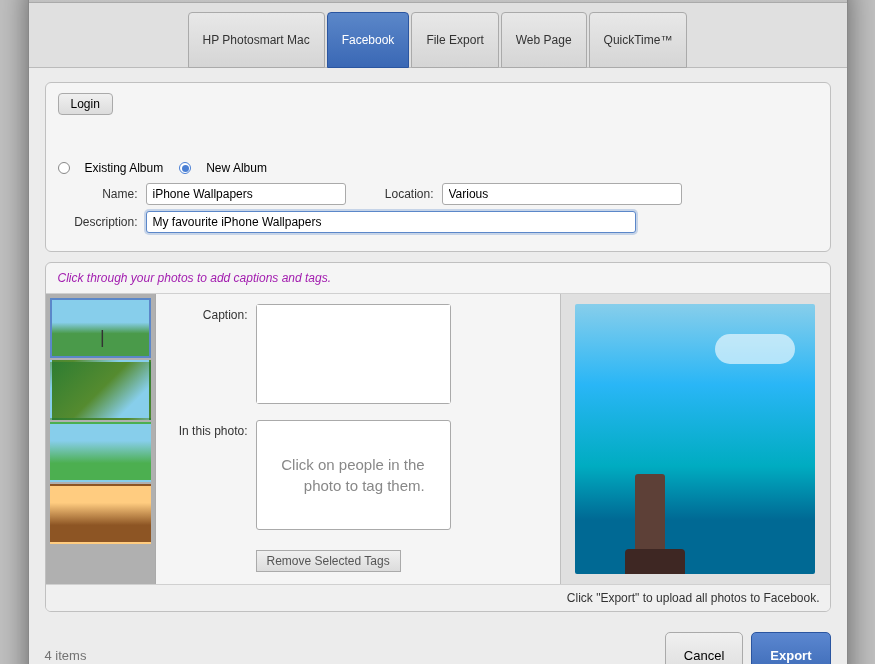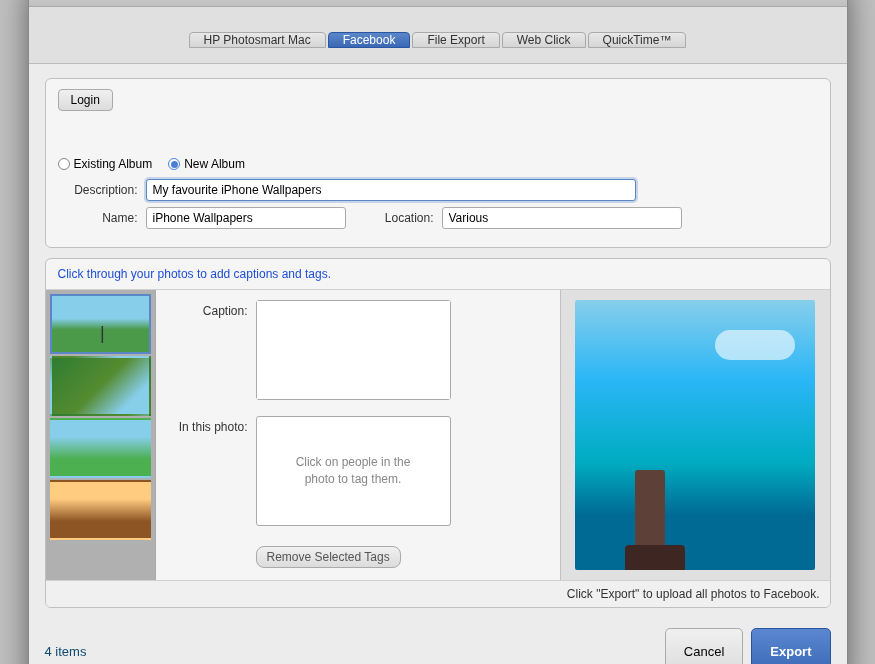--- a/index.html
+++ b/index.html
@@ -44,28 +44,28 @@
       background: #e0e0e0;
       display: flex;
       justify-content: center;
       align-items: center;
       padding: 8px 0 0 0;
       gap: 0;
       border-bottom: 1px solid #bbb;
     }
 
     .tab {
-      padding: 0 14px;
+      padding: 20px 14px;
       font-size: 12px;
       color: #333;
       background: linear-gradient(to bottom, #e8e8e8, #d5d5d5);
       border: 1px solid #aaa;
       border-radius: 4px 4px 0 0;
       cursor: pointer;
-      margin: 16px 1px;
+      margin: 0 1px;
       position: relative;
       top: 1px;
     }
 
     .tab.active {
       background: linear-gradient(to bottom, #5b87c9, #3a68b5);
       color: #fff;
       border-color: #2a55a0;
     }
 
@@ -105,21 +105,21 @@
 
     .album-options {
       display: flex;
       gap: 16px;
       margin-bottom: 8px;
     }
 
     .radio-option {
       display: flex;
       align-items: center;
-      gap: 4px;
+      gap: 15px;
       font-size: 12px;
       margin-top: 36px;
     }
 
     .radio-circle {
       width: 12px;
       height: 12px;
       border-radius: 50%;
       border: 1px solid #888;
       background: #fff;
@@ -171,22 +171,23 @@
       background: #f5f5f5;
       border: 1px solid #c0c0c0;
       border-radius: 6px;
       padding: 0;
       overflow: hidden;
     }
 
     .instruction {
       padding: 8px 12px;
       font-size: 12px;
-      color: #1d4ed8;
+      color: #a21caf;
       border-bottom: 1px solid #d0d0d0;
+      font-style: italic;
     }
 
     .photo-section {
       display: flex;
       min-height: 290px;
     }
 
     .photo-list {
       width: 110px;
       background: #b0b0b0;
@@ -280,36 +281,36 @@
       height: 110px;
       border: 1px solid #aaa;
       background: #fff;
       border-radius: 3px;
       display: flex;
       align-items: center;
       justify-content: center;
     }
 
     .tags-placeholder {
-      font-size: 12px;
+      font-size: 15px;
       color: #888;
-      text-align: center;
+      text-align: right;
       line-height: 1.4;
     }
 
     .remove-btn-row {
       display: flex;
       padding-left: 88px;
       margin-top: 4px;
     }
 
     .remove-btn {
       background: linear-gradient(to bottom, #f0f0f0, #dcdcdc);
       border: 1px solid #aaa;
-      border-radius: 8px;
+      border-radius: 0;
       padding: 3px 10px;
       font-size: 12px;
       cursor: pointer;
       color: #555;
     }
 
     .preview-area {
       width: 270px;
       border-left: 1px solid #c0c0c0;
       display: flex;
@@ -372,21 +373,21 @@
 
     .bottom-bar {
       display: flex;
       align-items: center;
       justify-content: space-between;
       padding: 10px 16px;
     }
 
     .items-count {
       font-size: 13px;
-      color: #0c4a6e;
+      color: #737373;
     }
 
     .btn-group {
       display: flex;
       gap: 8px;
     }
 
     .cancel-btn {
       background: linear-gradient(to bottom, #f0f0f0, #dcdcdc);
       border: 1px solid #aaa;
@@ -413,21 +414,21 @@
 <div class="window">
 
   <div class="title-bar">
     <span class="title-bar-title">Export Photos</span>
   </div>
 
   <div class="tab-bar">
     <div class="tab">HP Photosmart Mac</div>
     <div class="tab active">Facebook</div>
     <div class="tab">File Export</div>
-    <div class="tab">Web Click</div>
+    <div class="tab">Web Page</div>
     <div class="tab">QuickTime™</div>
   </div>
 
   <div class="content">
 
     <div class="top-section">
       <div class="top-row">
         <button class="login-btn">Login</button>
       </div>
 
@@ -436,28 +437,28 @@
           <div class="radio-circle"></div>
           <span>Existing Album</span>
         </div>
         <div class="radio-option">
           <div class="radio-circle selected"></div>
           <span>New Album</span>
         </div>
       </div>
 
       <div class="form-row">
-        <span class="form-label">Description:</span>
-        <input class="form-input description-input" type="text" value="My favourite iPhone Wallpapers" style="">
-      </div>
-      <div class="form-row">
         <span class="form-label">Name:</span>
         <input class="form-input name-input" type="text" value="iPhone Wallpapers" style="">
         <span class="form-label">Location:</span>
         <input class="form-input location-input" type="text" value="Various" style="">
+      </div>
+      <div class="form-row">
+        <span class="form-label">Description:</span>
+        <input class="form-input description-input" type="text" value="My favourite iPhone Wallpapers" style="">
       </div>
     </div>
 
     <div class="main-area">
       <div class="instruction">Click through your photos to add captions and tags.</div>
 
       <div class="photo-section">
 
         <div class="photo-list">
           <div class="photo-thumb thumb-1 selected"></div>

